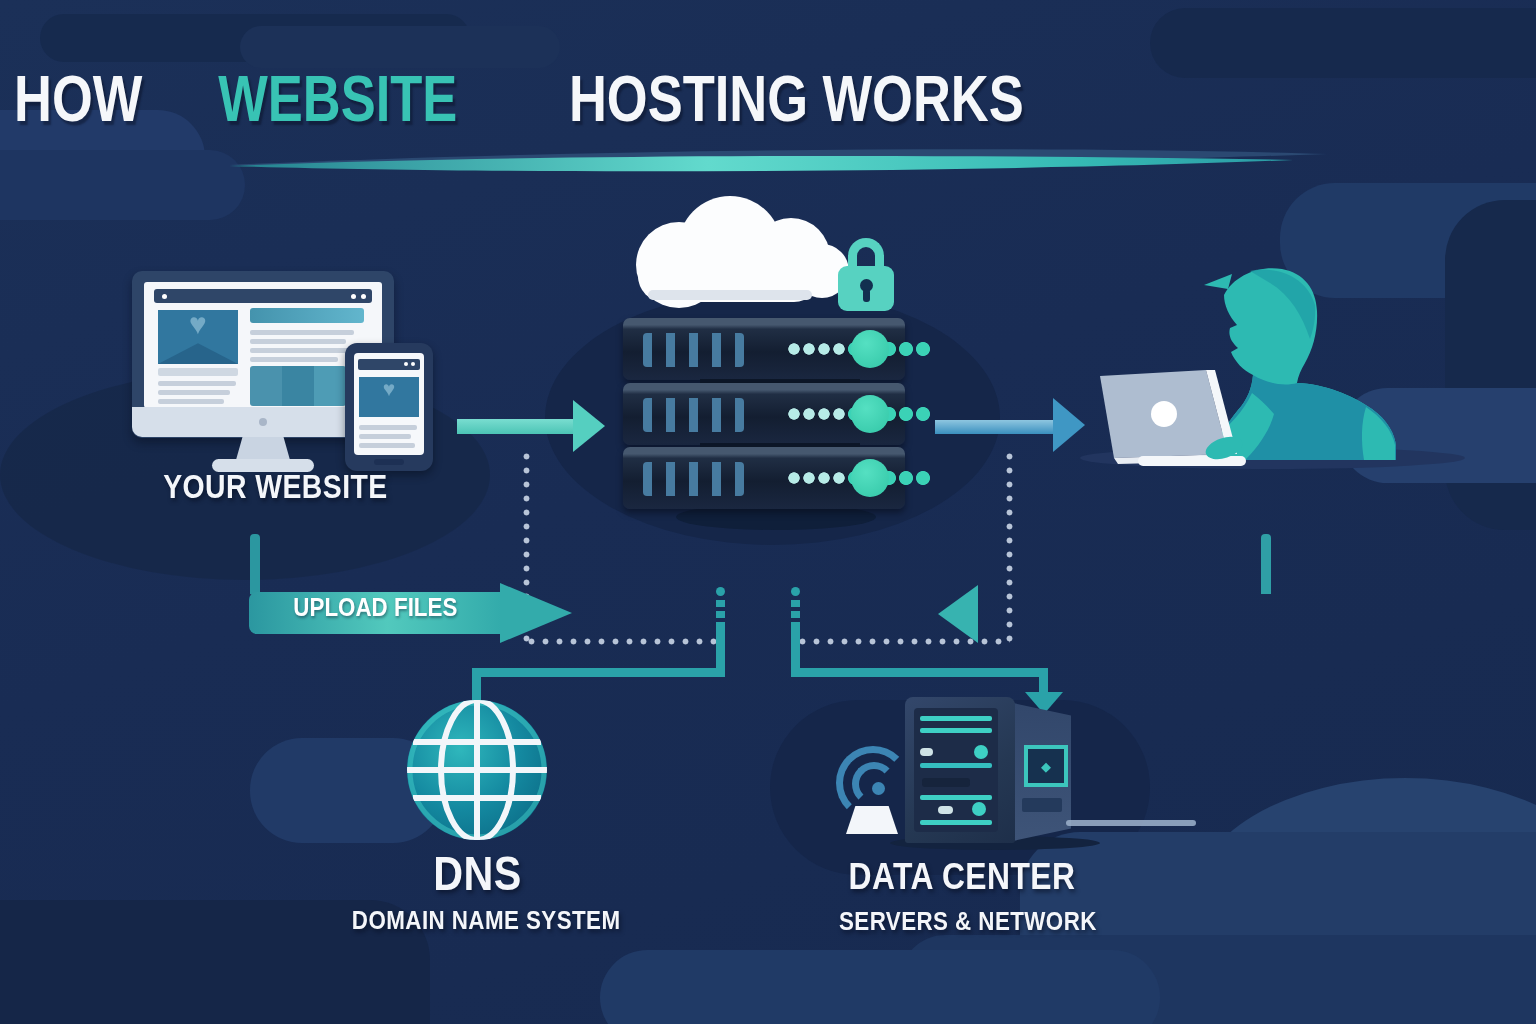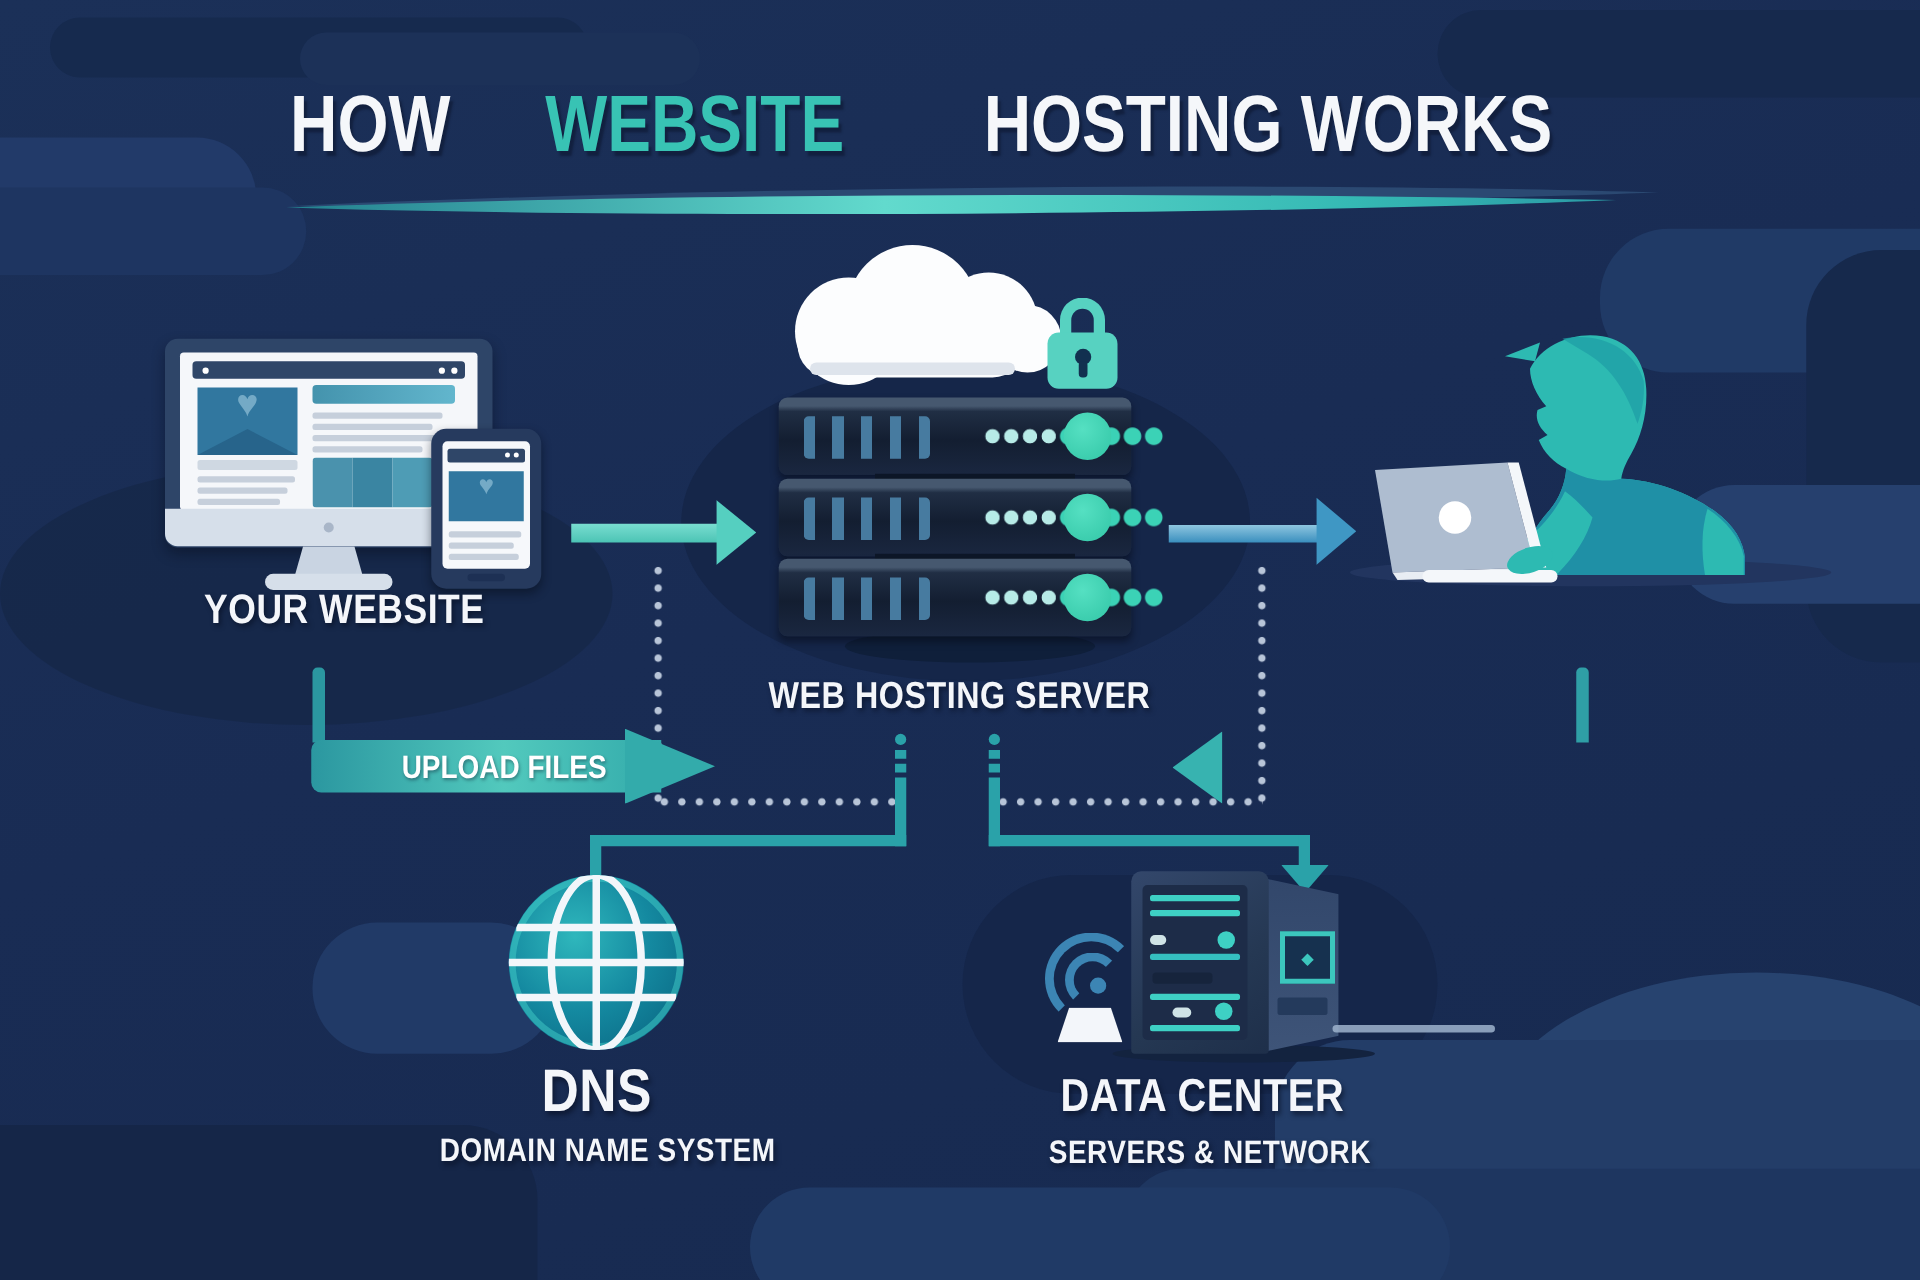--- a/index.html
+++ b/index.html
@@ -5,35 +5,35 @@
   html,body{margin:0;padding:0;background:#0e1c38;}
   #stage{position:relative;width:1536px;height:1024px;overflow:hidden;
          background:linear-gradient(160deg,#1b3058 0%,#192c54 45%,#172a50 100%);
          font-family:"Liberation Sans", sans-serif;}
   .abs{position:absolute;}
   .r50{border-radius:50%;}
   .lbl{position:absolute;color:#f4f6fa;font-weight:bold;text-align:center;
        text-shadow:2px 3px 5px rgba(6,14,32,.6);letter-spacing:.5px;white-space:nowrap;}
   .cond{display:inline-block;transform:scaleX(.86);transform-origin:50% 50%;}
   
-  .title{position:absolute;top:66px;left:0;width:1510px;text-align:center;
+  .title{position:absolute;top:66px;left:0;width:1510px;
          font-size:64px;font-weight:bold;color:#f5f7fa;line-height:1.05;
          text-shadow:3px 4px 2px rgba(8,16,36,.45);white-space:nowrap;}
   .title .cond{transform:scaleX(.82);}
   .title .hl{color:#38c3b4;}
   
   .vdots{position:absolute;width:7px;background-image:radial-gradient(circle at 3.5px 4.5px,rgba(206,218,234,.88) 2.6px,transparent 3.3px);background-size:7px 14px;z-index:2;}
   .hdots{position:absolute;height:7px;background-image:radial-gradient(circle at 4.5px 3.5px,rgba(206,218,234,.88) 2.6px,transparent 3.3px);background-size:14px 7px;z-index:2;}
   
   .pipe{position:absolute;background:#2aa2a9;z-index:3;}
   .pipe-head{position:absolute;width:38px;height:22px;background:#2aa2a9;
              clip-path:polygon(0 0,100% 0,50% 100%);z-index:3;}
   
-  .banner{position:absolute;height:42px;display:flex;align-items:center;justify-content:center;
-          color:#fff;font-weight:bold;z-index:5;text-shadow:1px 2px 3px rgba(8,16,36,.4);padding-left:28px;}
+  .banner{position:absolute;height:42px;display:flex;justify-content:center;
+          color:#fff;font-weight:bold;z-index:5;text-shadow:1px 2px 3px rgba(8,16,36,.4);}
   .bhead{position:absolute;z-index:5;}
   
   .slab{position:absolute;left:623px;width:282px;height:62px;border-radius:7px;
         background:linear-gradient(180deg,#46586f 0,#46586f 11%,#202e44 18%,#131e31 55%,#1a2740 100%);
         box-shadow:0 4px 6px rgba(5,10,22,.5);z-index:3;}
   .slots{position:absolute;left:20px;top:15px;width:101px;height:34px;border-radius:4px;
          background:repeating-linear-gradient(90deg,#477ba0 0 9px,transparent 9px 23px);}
   .leds-light{position:absolute;left:164px;top:24px;width:58px;height:14px;background-repeat:repeat-x;
          background-image:radial-gradient(circle at 7px 7px,#b7ebe7 5.4px,transparent 6px);background-size:15px 14px;}
   .leds-teal{position:absolute;left:224px;top:23px;width:85px;height:16px;background-repeat:repeat-x;
@@ -168,21 +168,20 @@
       <div class="bigdot"></div>
     </div>
     <div class="abs" style="left:700px;top:443px;width:160px;height:6px;background:#0d1728;z-index:3;"></div>
     <div class="slab" style="top:447px;">
       <div class="slots"></div>
       <div class="leds-light"></div>
       <div class="leds-teal"></div>
       <div class="bigdot"></div>
     </div>
   </div>
-  <div class="lbl" style="left:590px;top:540px;width:350px;font-size:30px;z-index:6;"><span class="cond">WEB HOSTING SERVER</span></div>
 
   <div class="abs">
     <div class="abs" style="left:1080px;top:447px;width:385px;height:22px;border-radius:50%;background:#22355f;z-index:2;"></div>
     <svg class="abs" style="left:1080px;top:255px;z-index:3;" width="320" height="220" viewBox="0 0 320 220">
       <path fill="#2dbab2" d="M144 40 C154 20 180 10 202 14 C224 18 236 34 237 56 C238 76 233 94 225 108 C221 115 218 121 217 128 C245 129 272 140 292 154 C307 165 315 178 316 192 L316 205 L134 205 C137 186 146 169 158 155 C167 145 172 133 173 120 C163 115 155 107 151 97 L158 93 C151 87 148 80 150 73 L157 70 C149 61 144 50 144 40 Z"></path>
       <path fill="#2dbab2" d="M148 34 L124 30 L152 19 Z"></path>
       <path fill="#1fa0a6" d="M170 16 C200 10 228 24 235 50 C236 64 233 76 230 84 C222 60 210 40 190 28 Z" opacity=".8"></path>
       <path fill="#1f90a6" d="M173 120 C190 130 206 131 217 128 C245 129 272 140 292 154 C307 165 315 178 316 192 L316 205 L134 205 C137 186 146 169 158 155 C167 145 172 133 173 120 Z"></path>
       <path fill="#2dbab2" d="M286 152 C301 162 312 175 315 190 L315 205 L284 205 C281 187 281 168 286 152 Z"></path>
       <path fill="#2dbab2" d="M172 138 C163 157 149 172 132 183 L120 191 L130 204 L166 204 C180 190 190 174 194 159 C187 151 180 144 172 138 Z"></path>

